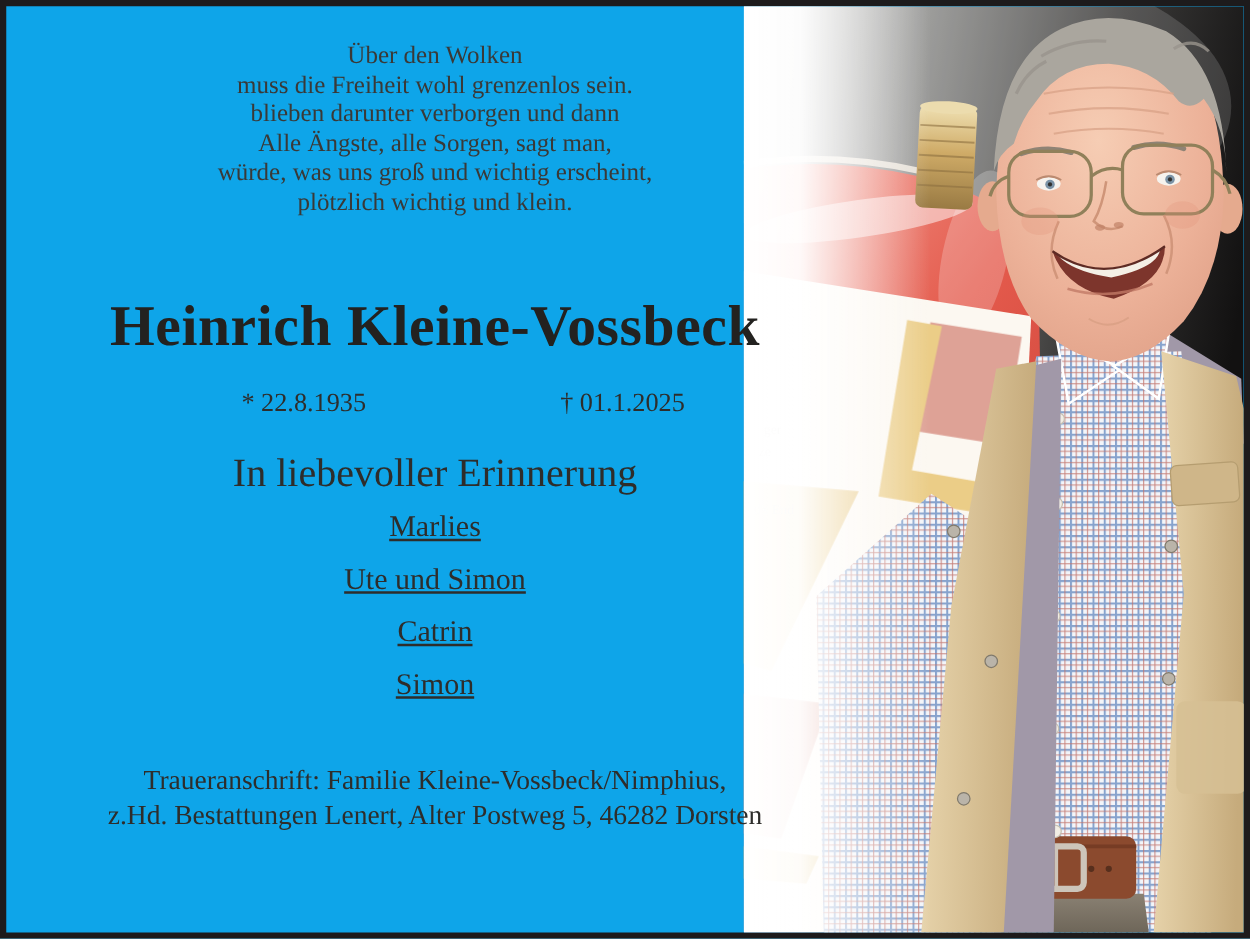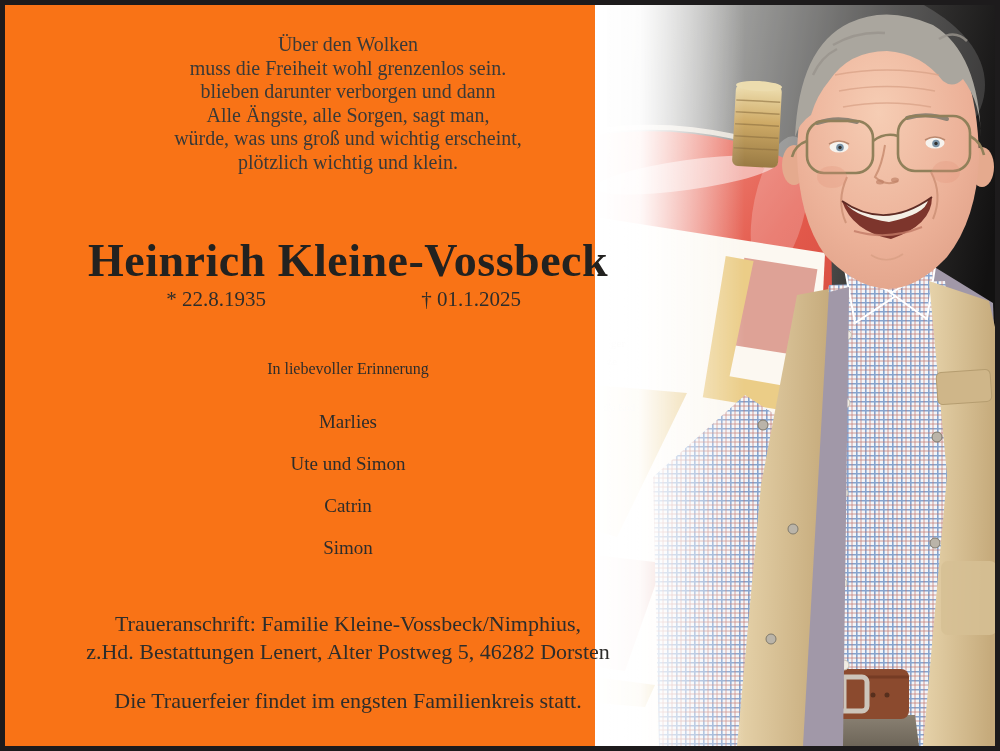--- a/index.html
+++ b/index.html
@@ -1,39 +1,39 @@
 <!DOCTYPE html>
 <html><head>
 <meta charset="utf-8">
 <style>
   html,body { margin:0; padding:0; background:#e9e9e9; }
   .frame {
     position:relative;
     width:1000px; height:751px;
     box-sizing:border-box;
-    background:#f97316;
+    background:#0ea5e9;
     border:5px solid #1d1b1c;
     overflow:hidden;
     font-family:"Liberation Serif", serif;
     color:#2e2d2b;
   }
   .photo {
     position:absolute; left:590px; top:0;
     width:400px; height:741px; z-index:1;
   }
   .content { position:absolute; inset:0; z-index:2; }
   .cx { position:absolute; left:343px; transform:translateX(-50%); white-space:nowrap; }
   .poem { top:28px; font-size:20px; line-height:23.5px; text-align:center; color:#3a3937; }
   .name { top:229px; font-size:46px; font-weight:bold; margin:0; letter-spacing:0.5px; color:#232220; }
-  .date { position:absolute; top:282px; font-size:21px; transform:translateX(-50%); white-space:nowrap; }
+  .date { position:absolute; top:305px; font-size:21px; transform:translateX(-50%); white-space:nowrap;margin-left:27px; }
   .birth { left:211px; }
   .death { left:466px; }
-  .intro { top:355px; font-size:16px; }
+  .intro { top:355px; font-size:32px; }
   .mourners { top:396px; text-align:center; }
-  .mourner { font-size:19px; line-height:42px; }
+  .mourner { font-size:24px; line-height:42px;text-decoration:underline; }
   .addr1 { top:606px; font-size:22px; }
   .addr2 { top:634px; font-size:22px; }
   .note  { top:683px; font-size:22px; }
 </style>
 </head>
 <body>
 
 <div class="frame">
 
   <div class="photo">
@@ -217,16 +217,15 @@
 
     <div class="mourners cx">
       <div class="mourner">Marlies</div>
       <div class="mourner">Ute und Simon</div>
       <div class="mourner">Catrin</div>
       <div class="mourner">Simon</div>
     </div>
 
     <div class="addr1 cx">Traueranschrift: Familie Kleine-Vossbeck/Nimphius,</div>
     <div class="addr2 cx">z.Hd. Bestattungen Lenert, Alter Postweg 5, 46282 Dorsten</div>
-    <div class="note cx">Die Trauerfeier findet im engsten Familienkreis statt.</div>
   </div>
 
 </div>
 
 </body></html>

